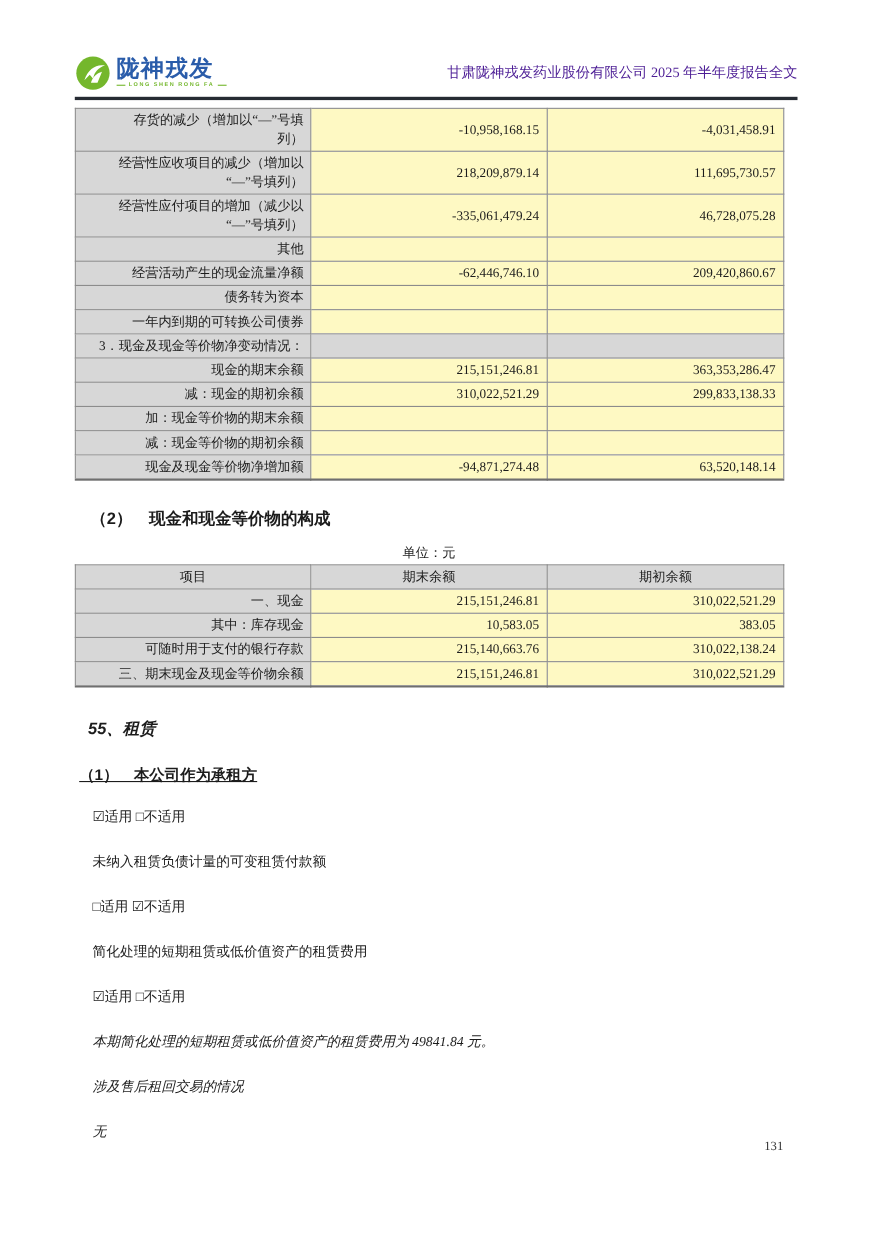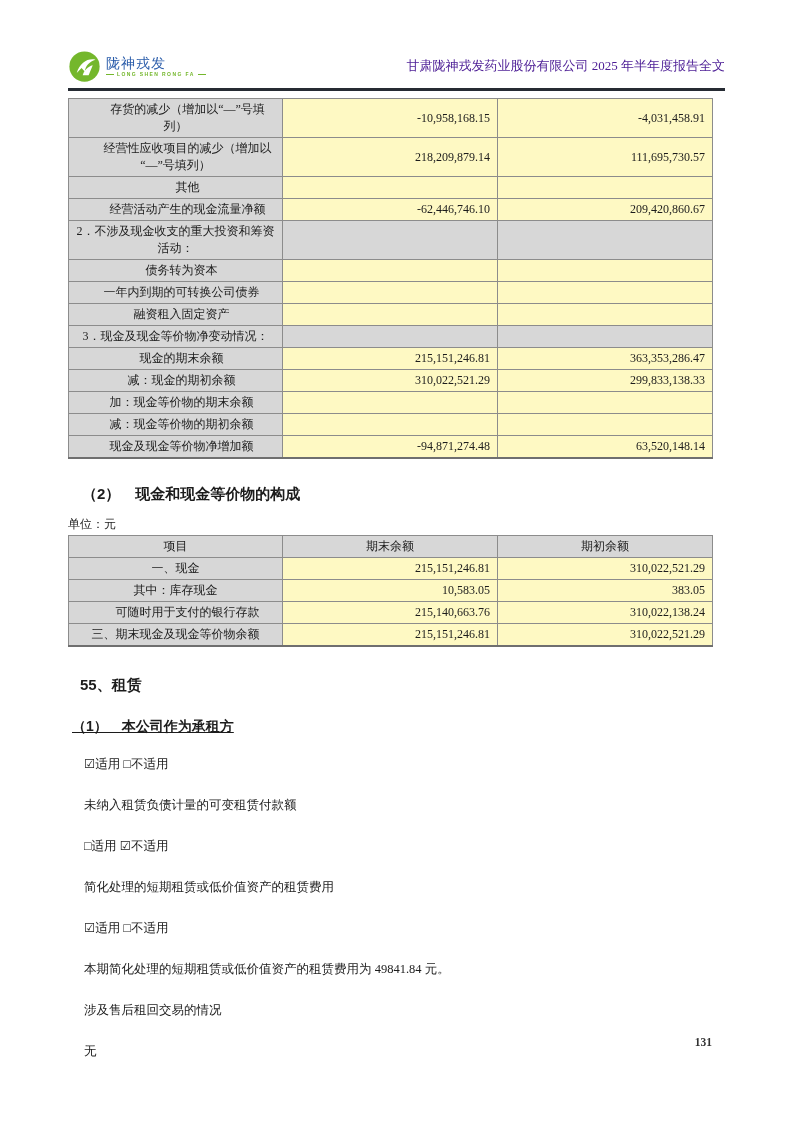--- a/index.html
+++ b/index.html
@@ -19,21 +19,21 @@
   .hdr{
     display:flex;justify-content:space-between;align-items:center;
     border-bottom:3px solid #262b33;
     padding-bottom:4px;height:36px;
   }
   .brand{display:flex;align-items:center;gap:5px;}
   .brand-mark{width:33px;height:33px;flex:0 0 auto;}
   .brand-txt{display:flex;flex-direction:column;line-height:1;}
   .brand-cn{
     font-family:"Liberation Sans","DejaVu Sans",sans-serif;
-    font-weight:normal;font-size:14px;color:#2a5caa;letter-spacing:1px;
+    font-weight:bold;font-size:21px;color:#2a5caa;letter-spacing:1px;
   }
   .brand-en{
     display:flex;align-items:center;gap:3px;margin-top:2px;
     font-family:"Liberation Sans","DejaVu Sans",sans-serif;
     font-size:5px;letter-spacing:1.4px;color:#74b72c;font-weight:bold;
   }
   .brand-en::before,.brand-en::after{
     content:"";flex:1;height:1px;background:#74b72c;min-width:8px;
   }
   .doc-title{font-size:13px;color:#4c1d95;}
@@ -44,55 +44,55 @@
     width:644px;font-size:12px;
     border:1px solid #6f6f6f;
     border-bottom-width:2px;
   }
   table.fin td,table.fin th{
     border:1px solid #8c8c8c;
     padding:2px 6px;line-height:17px;
     vertical-align:middle;
     overflow:hidden;
   }
-  table.fin .c-label{background:#d7d7d7;text-align:center;}
+  table.fin .c-label{background:#d7d7d7;text-align:right;}
   table.fin .c-num{background:#fef9c3;text-align:right;padding-right:7px;}
   table.fin tr.section-row .c-num{background:#d7d7d7;}
   table.fin th{background:#d7d7d7;text-align:center;font-weight:normal;}
   .ind1{text-indent:1em;margin-left:24px;}
   .ind2{text-indent:2em;}
   .t1{margin-top:7px;}
   .t2{margin-top:2px;}
 
   
   .h-num{
     font-family:"Liberation Sans","DejaVu Sans",sans-serif;
     font-weight:bold;font-size:15px;line-height:20px;margin:12px;
   }
   .h2-comp{margin-top:25px;padding-left:2px;}
-  .h2-lease{margin-top:28px;}
+  .h2-lease{margin-top:28px;font-style:italic;}
   .h3-lessee{
     font-family:"Liberation Sans","DejaVu Sans",sans-serif;
     font-weight:bold;font-size:14px;line-height:19px;
     margin:22px 0 0 4px;
     text-decoration:underline;
   }
   .unit-line{
-    width:644px;text-align:left;font-size:12px;line-height:17px;margin-top:10px;
+    width:644px;text-align:center;font-size:12px;line-height:17px;margin-top:10px;
   }
   .paras{margin-top:12px;}
   .doc-line{
     font-size:12.5px;line-height:25px;margin:16px;
     font-family:"Liberation Serif","DejaVu Sans",serif;
   }
-  .doc-line.gap{margin-top:11px;}
+  .doc-line.gap{margin-top:11px;font-style:italic;}
 
   .page-num{
     position:absolute;top:1036px;right:81px;
-    font-size:11.5px;color:#333;font-weight:bold;
+    font-size:11.5px;color:#333;
   }
 </style>
 </head>
 <body>
 
 <div class="page">
   <div class="content">
 
     <div class="hdr">
       <div class="brand">
@@ -120,46 +120,41 @@
             <td class="c-label ind2">存货的减少（增加以“—”号填列）</td>
             <td class="c-num">-10,958,168.15</td>
             <td class="c-num">-4,031,458.91</td>
           </tr>
           <tr>
             <td class="c-label ind2">经营性应收项目的减少（增加以“—”号填列）</td>
             <td class="c-num">218,209,879.14</td>
             <td class="c-num">111,695,730.57</td>
           </tr>
           <tr>
+            <td class="c-label ind2">经营性应付项目的增加（减少以“—”号填列）</td>
+            <td class="c-num">-335,061,479.24</td>
+            <td class="c-num">46,728,075.28</td>
+          </tr>
+          <tr>
             <td class="c-label ind2">其他</td>
             <td class="c-num"></td>
             <td class="c-num"></td>
           </tr>
           <tr>
             <td class="c-label ind2">经营活动产生的现金流量净额</td>
             <td class="c-num">-62,446,746.10</td>
             <td class="c-num">209,420,860.67</td>
           </tr>
-          <tr class="section-row">
-            <td class="c-label">2．不涉及现金收支的重大投资和筹资活动：</td>
-            <td class="c-num"></td>
-            <td class="c-num"></td>
-          </tr>
           <tr>
             <td class="c-label ind1">债务转为资本</td>
             <td class="c-num"></td>
             <td class="c-num"></td>
           </tr>
           <tr>
             <td class="c-label ind1">一年内到期的可转换公司债券</td>
-            <td class="c-num"></td>
-            <td class="c-num"></td>
-          </tr>
-          <tr>
-            <td class="c-label ind1">融资租入固定资产</td>
             <td class="c-num"></td>
             <td class="c-num"></td>
           </tr>
           <tr class="section-row">
             <td class="c-label">3．现金及现金等价物净变动情况：</td>
             <td class="c-num"></td>
             <td class="c-num"></td>
           </tr>
           <tr>
             <td class="c-label ind1">现金的期末余额</td>

